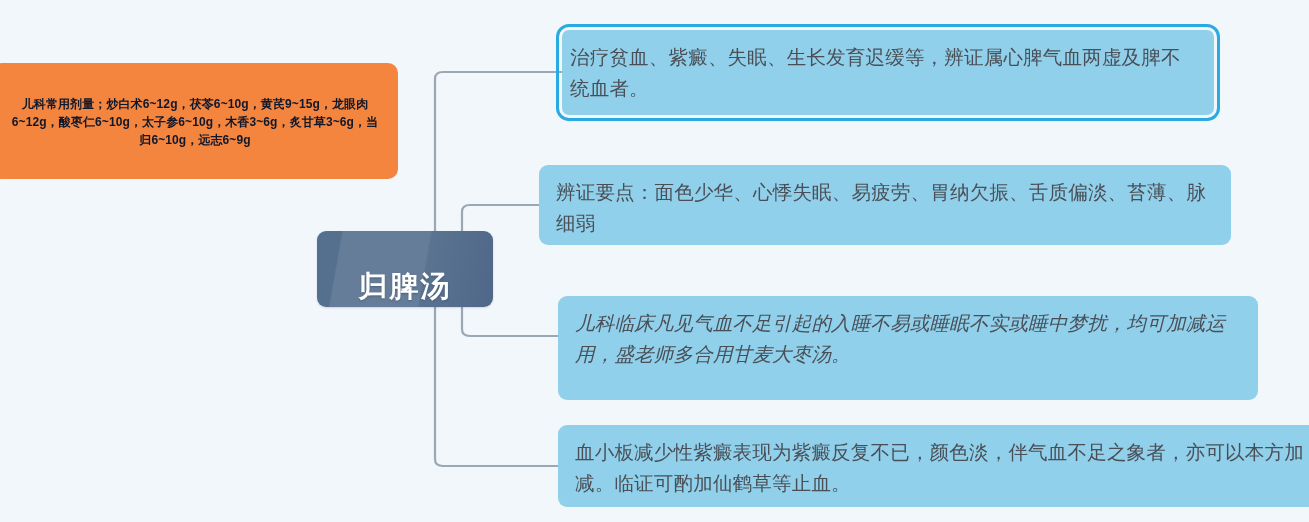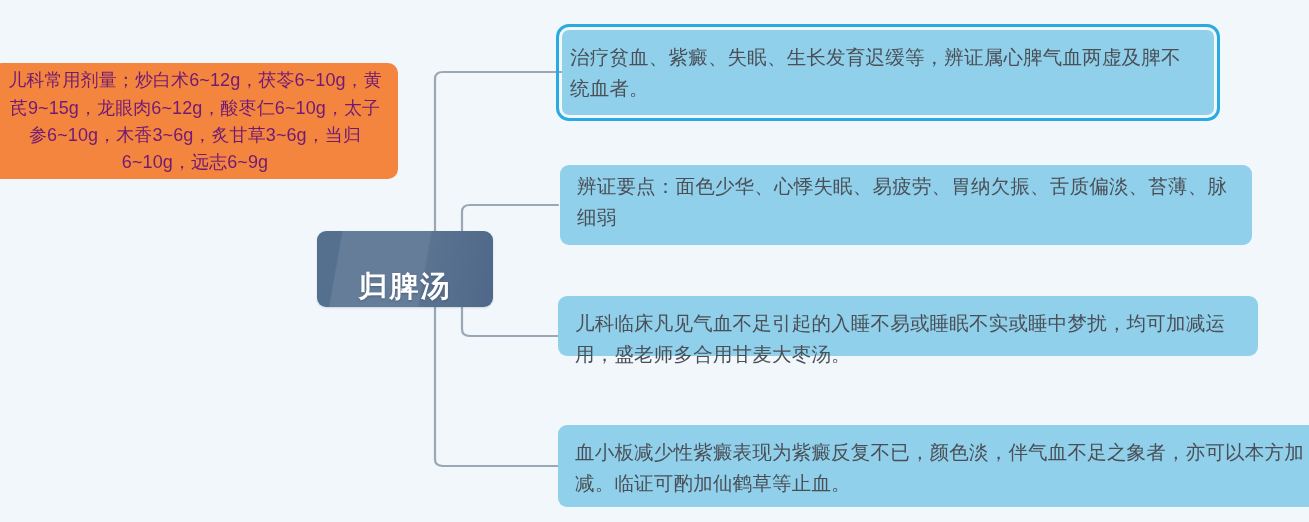--- a/index.html
+++ b/index.html
@@ -39,23 +39,23 @@
     background: #f3853e;
     border-radius: 10px;
     box-sizing: border-box;
     padding: 12px 14px 10px 14px;
     display: flex;
     align-items: center;
     justify-content: center;
     text-align: center;
   }
   .node-dosage .txt {
-    color: #701a75;
-    font-size: 18px;
-    font-weight: normal;
+    color: #0f172a;
+    font-size: 12px;
+    font-weight: bold;
     line-height: 1.52;
     letter-spacing: 0.1px;
   }
 
   
   .node-central {
     position: absolute;
     left: 317px;
     top: 231px;
     width: 176px;
@@ -91,22 +91,22 @@
     line-height: 1.58;
     letter-spacing: 0.2px;
   }
   .leaf.selected {
     outline: 3px solid #29abe2;
     outline-offset: 3px;
     border-radius: 7px;
   }
 
   .leaf-1 { left: 562px; top: 30px;  width: 652px; height: 85px; padding-left: 8px; }
-  .leaf-2 { left: 560px; top: 165px; width: 692px; height: 80px; align-items: flex-end; }
-  .leaf-3 { left: 558px; top: 296px; width: 700px; height: 60px; }
+  .leaf-2 { left: 539px; top: 165px; width: 692px; height: 80px; }
+  .leaf-3 { left: 558px; top: 296px; width: 700px; height: 104px; font-style: italic; }
   .leaf-4 { left: 558px; top: 425px; width: 766px; height: 82px; }
 </style>
 </head>
 <body>
 
 <div id="canvas">
 
   <svg id="connectors" viewBox="0 0 1309 522" xmlns="http://www.w3.org/2000/svg">
     <g fill="none" stroke="#9aa7b4" stroke-width="2.2" stroke-linecap="round">
 

